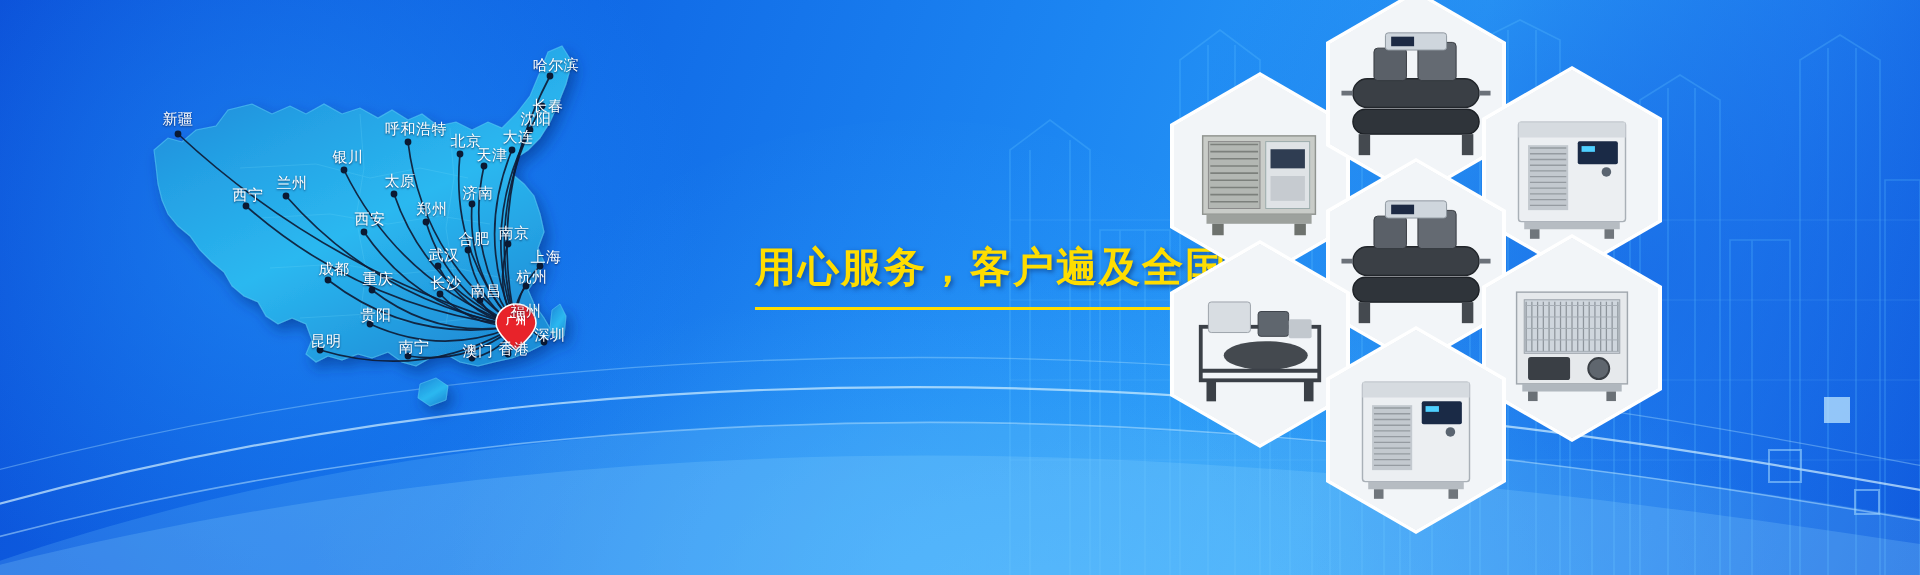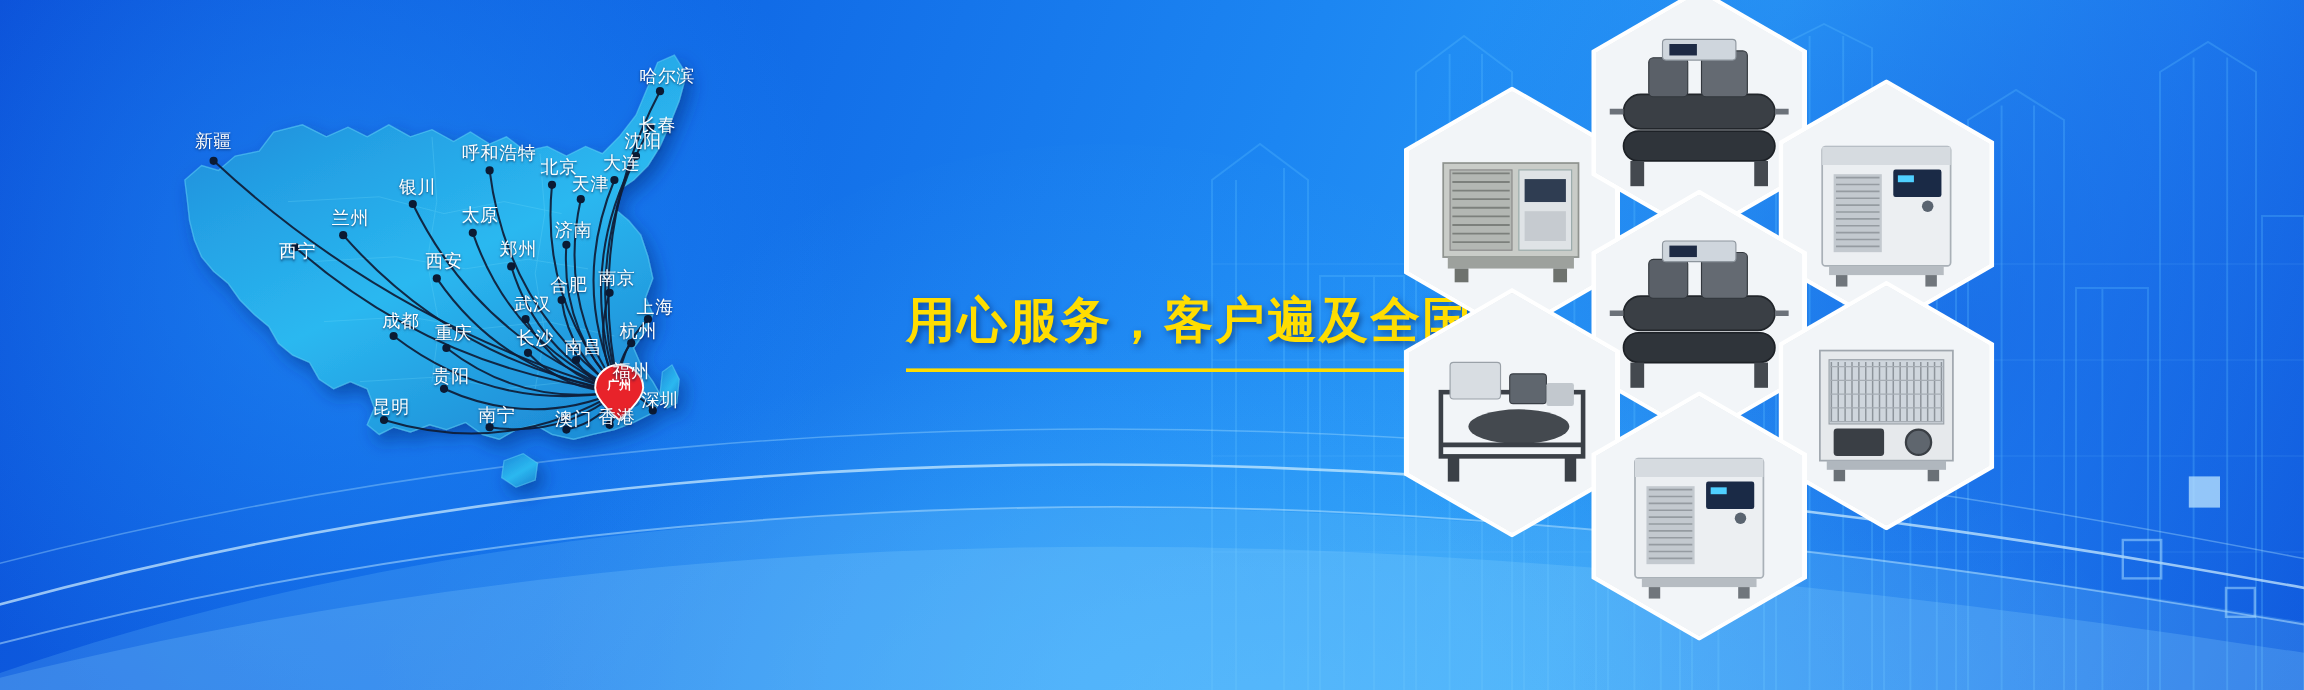--- a/index.html
+++ b/index.html
@@ -218,21 +218,21 @@
 
       <g>
         <ellipse cx="396" cy="318" rx="17" ry="5" fill="rgba(5,35,95,.40)"></ellipse>
         <path d="M396 286 c-11 0 -20 8.6 -20 19.2 c0 10.6 20 26.8 20 26.8
                  s20 -16.2 20 -26.8 c0 -10.6 -9 -19.2 -20 -19.2 z" fill="#e8232a" stroke="#ffffff" stroke-width="1.6"></path>
       </g>
     </svg>
 
     <div class="labels">
         <div class="city-label" style="left: 58px; top: 100px;">新疆</div>
-        <div class="city-label" style="left: 112px; top: 192px; padding-left: 32px;">西宁</div>
+        <div class="city-label" style="left: 112px; top: 176px; padding-left: 32px;">西宁</div>
         <div class="city-label" style="left: 172px; top: 164px;">兰州</div>
         <div class="city-label" style="left: 228px; top: 138px; text-align: right;">银川</div>
         <div class="city-label" style="left: 296px; top: 110px;">呼和浩特</div>
         <div class="city-label" style="left: 346px; top: 122px;">北京</div>
         <div class="city-label" style="left: 372px; top: 136px;">天津</div>
         <div class="city-label" style="left: 436px; top: 46px;">哈尔滨</div>
         <div class="city-label" style="left: 428px; top: 76px; margin-top: 11px;">长春</div>
         <div class="city-label" style="left: 416px; top: 100px;">沈阳</div>
         <div class="city-label" style="left: 398px; top: 118px;">大连</div>
         <div class="city-label" style="left: 280px; top: 162px;">太原</div>

